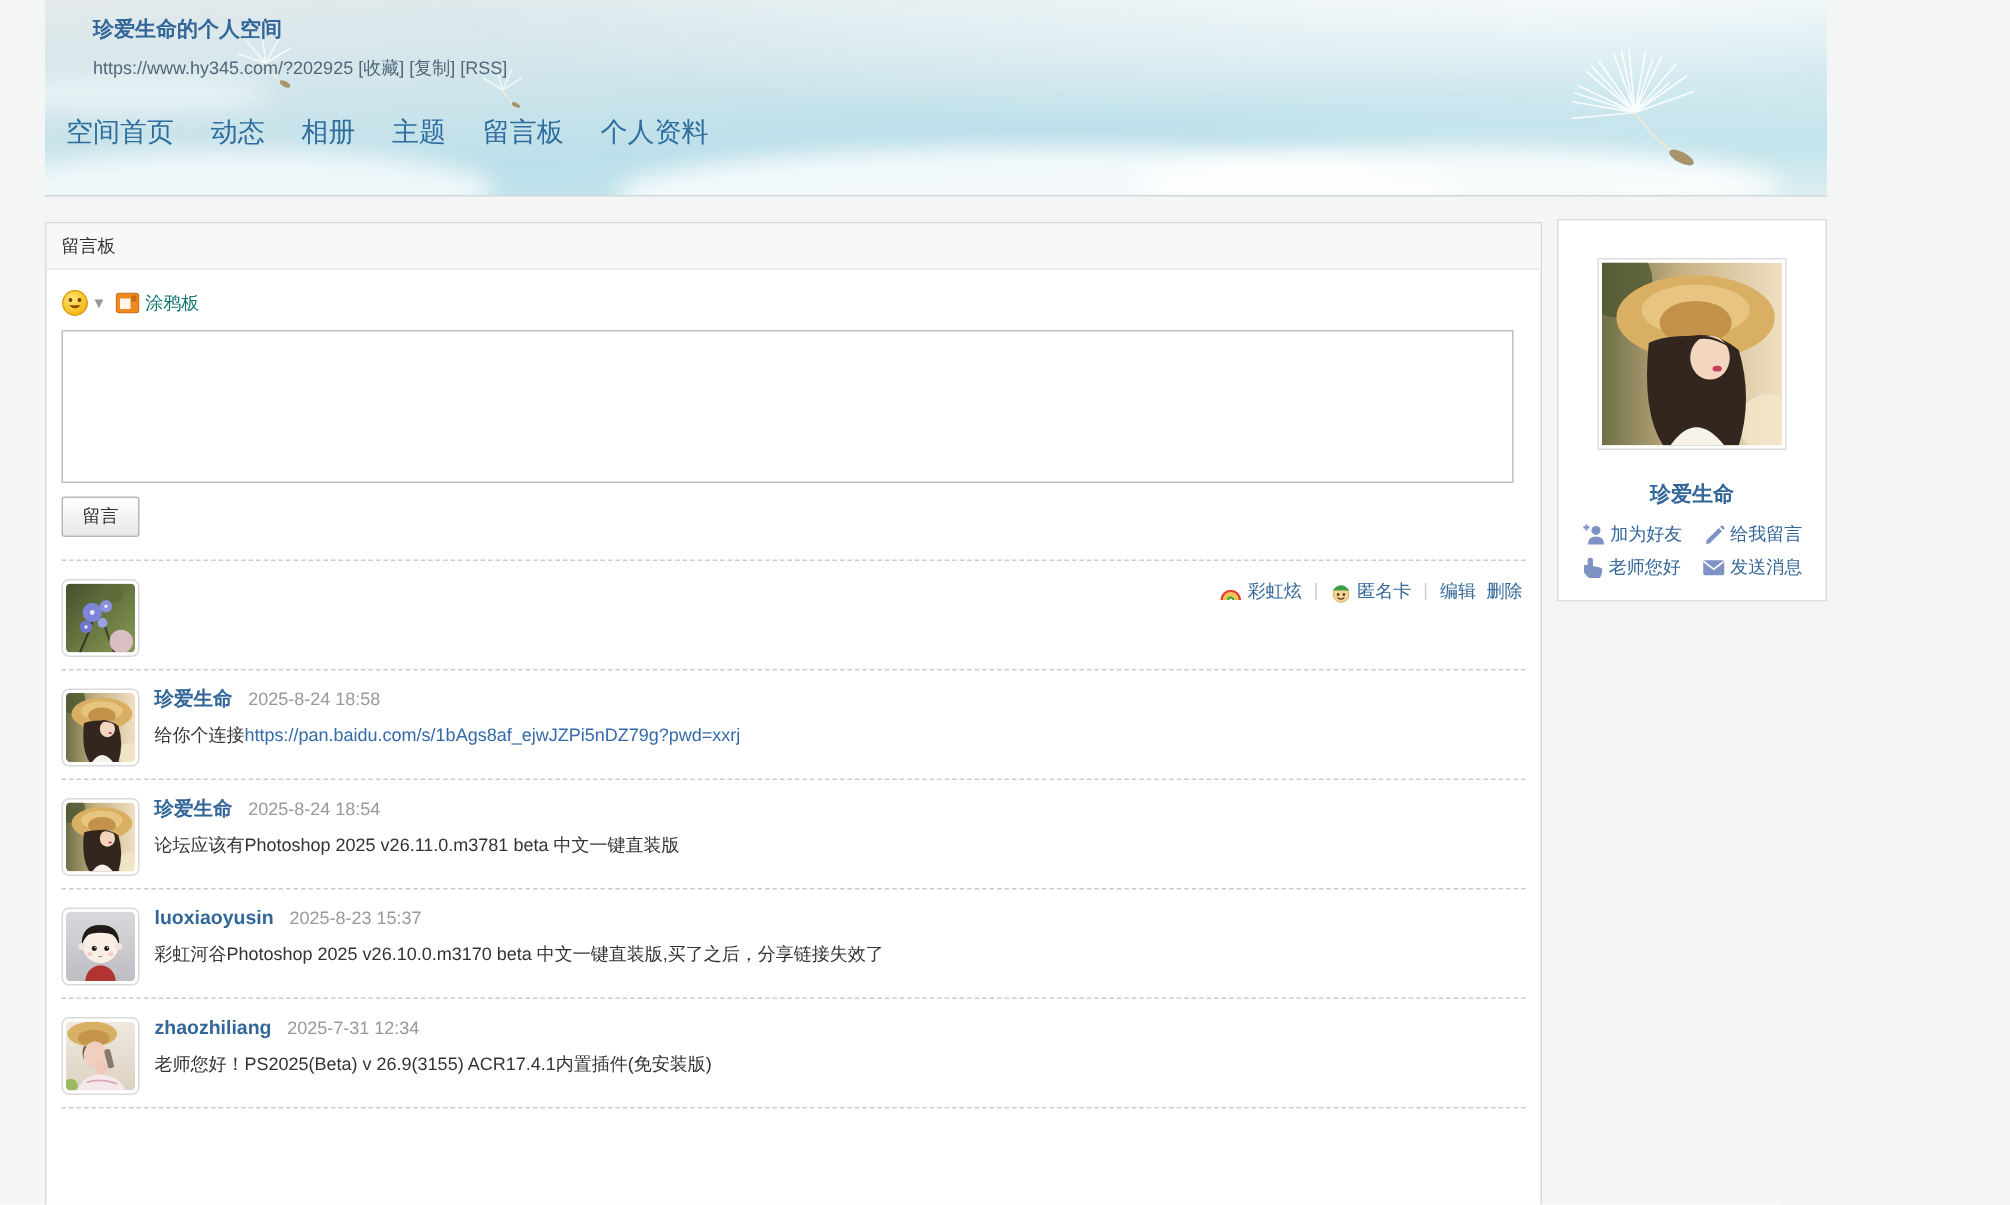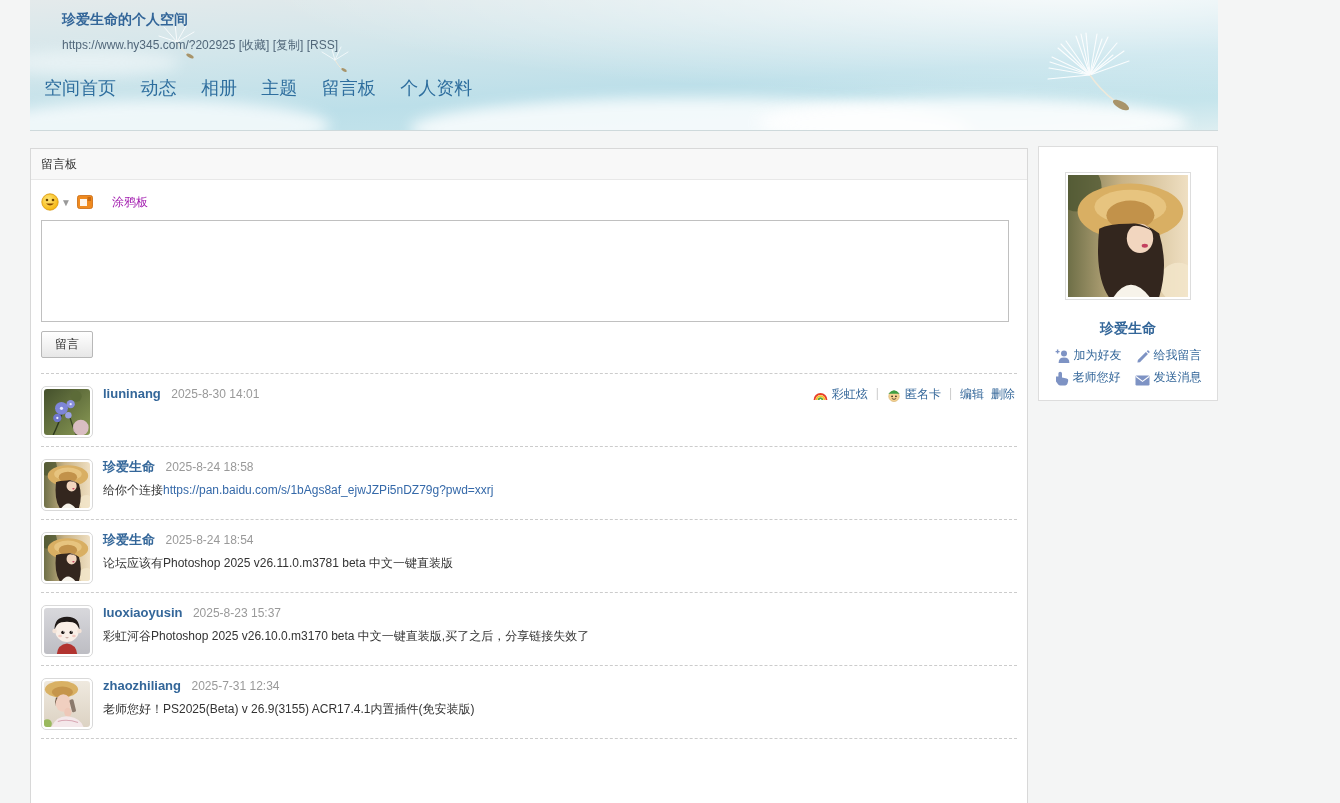--- a/index.html
+++ b/index.html
@@ -35,21 +35,21 @@
     background:#fff;border:1px solid #d8d8d8;
   }
   .panel-hd{
     height:30px;line-height:30px;padding:0 10px;background:#f8f8f8;
     border-bottom:1px solid #e8e8e8;font-size:12px;color:#333;
   }
   .panel-bd{padding:8px 10px 0 10px;}
 
   .emote-row{height:24px;display:flex;align-items:center;margin:2px 0 6px 0;}
   .emote-row .arrow{font-size:10px;color:#999;margin:0 6px 0 2px;}
-  .doodle-link{font-size:12px;color:#a21caf;margin-left:19px;}
+  .doodle-link{font-size:12px;color:#0f766e;margin-left:4px;}
   .msg-textarea{
     display:block;width:958px;height:92px;border:1px solid #c0c0c0;
     resize:none;font-size:12px;padding:4px;font-family:inherit;background:#fff;
   }
   .submit-btn{
     margin-top:9px;padding:4px 13px;font-size:12px;color:#333;
     background:linear-gradient(#ffffff,#e7e7e7);
     border:1px solid #b8b8b8;border-radius:2px;cursor:pointer;font-family:inherit;
   }
   .divider-dashed{border-top:1px dashed #ccc;margin-top:15px;}
@@ -78,21 +78,21 @@
     position:absolute;left:1038px;top:146px;width:178px;height:253px;
     background:#fff;border:1px solid #ddd;text-align:center;
   }
   .side-avatar{
     display:inline-block;margin-top:25px;padding:2px;border:1px solid #ddd;background:#fff;
   }
   .side-avatar svg{display:block;}
   .side-name{margin-top:16px;font-size:14px;font-weight:bold;color:#336699;}
   .side-links{margin-top:9px;font-size:12px;}
   .side-links .row{margin-top:5px;display:flex;justify-content:center;align-items:center;gap:14px;}
-  .side-links a{color:#336699;display:inline-flex;align-items:flex-end;gap:4px;}
+  .side-links a{color:#336699;display:inline-flex;align-items:center;gap:4px;}
 </style>
 </head>
 <body>
 
 <svg width="0" height="0" style="position:absolute">
   <defs>
     <linearGradient id="g-girl" x1="0" y1="0" x2="1" y2="0">
       <stop offset="0" stop-color="#6e6f47"></stop>
         <stop offset="0.45" stop-color="#c9b386"></stop>
         <stop offset="1" stop-color="#efdfc2"></stop>
@@ -268,24 +268,20 @@
       <button class="submit-btn">留言</button>
       <div class="divider-dashed"></div>
 
       
       <div class="comment">
         <span class="avatar">
             <svg width="46" height="46">
               <use href="#av-flower"></use>
             </svg>
           </span>
-        <div class="c-meta">
-          <a class="uname">liuninang</a>
-          <span class="time">2025-8-30 14:01</span>
-        </div>
         <div class="c-actions">
           <a>
             <svg width="15" height="12" viewBox="0 0 15 12">
               <path d="M1.5,11 A6,6 0 0 1 13.5,11" stroke="#e8402a" stroke-width="1.8" fill="none"></path>
               <path d="M3.6,11 A3.9,3.9 0 0 1 11.4,11" stroke="#f6c026" stroke-width="1.8" fill="none"></path>
               <path d="M5.7,11 A1.8,1.8 0 0 1 9.3,11" stroke="#58a93c" stroke-width="1.8" fill="none"></path>
             </svg>
             <span>彩虹炫</span>
           </a>
           <span class="sep">|</span>

